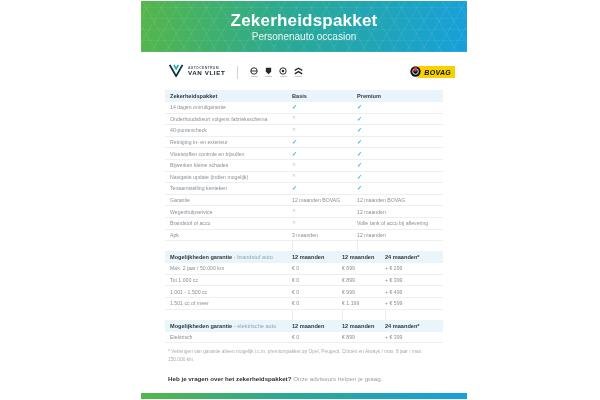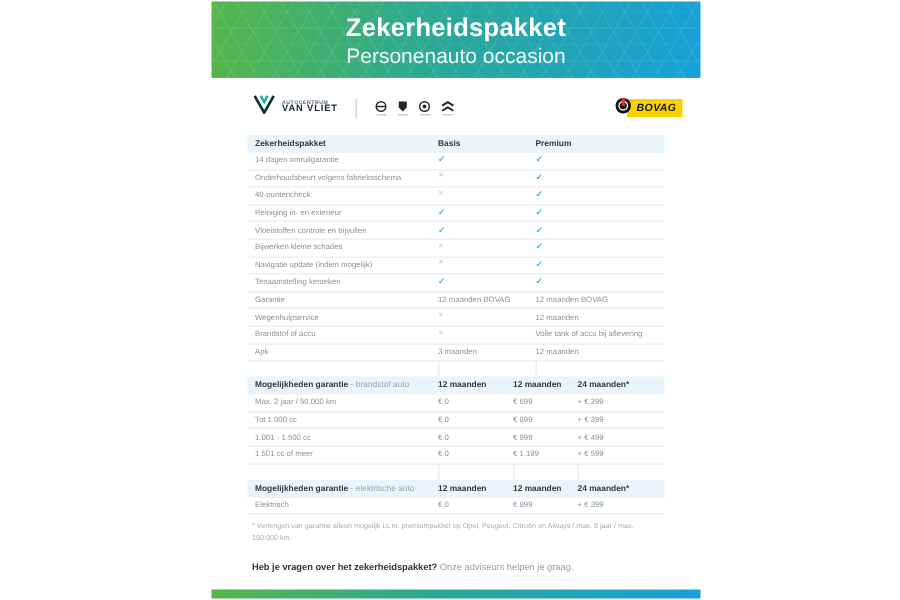--- a/index.html
+++ b/index.html
@@ -19,21 +19,21 @@
     overflow:hidden;
   }
   .banner::before{
     content:"";position:absolute;inset:0;
     background:
       repeating-linear-gradient(60deg, rgba(255,255,255,0.07) 0 1px, transparent 1px 13px),
       repeating-linear-gradient(-60deg, rgba(255,255,255,0.07) 0 1px, transparent 1px 13px),
       repeating-linear-gradient(0deg, rgba(255,255,255,0.05) 0 1px, transparent 1px 11px);
   }
   .banner-title{position:relative;color:#fff;font-size:17px;font-weight:bold;letter-spacing:0.2px;line-height:1;}
-  .banner-sub{position:relative;color:rgba(255,255,255,0.92);font-size:14px;margin-top:3px;line-height:1;}
+  .banner-sub{position:relative;color:rgba(255,255,255,0.92);font-size:10px;margin-top:3px;line-height:1;}
 
   
   .logo-row{
     margin:9px 0 0 0;height:22px;
     display:flex;align-items:center;justify-content:space-between;
     padding:0 12px 0 28px;box-sizing:border-box;
   }
   .dealer-group{display:flex;align-items:center;gap:4px;}
   .dealer-text{display:flex;flex-direction:column;line-height:1.1;}
   .dealer-line1{font-size:3.4px;letter-spacing:0.4px;color:#55606a;font-weight:bold;}

